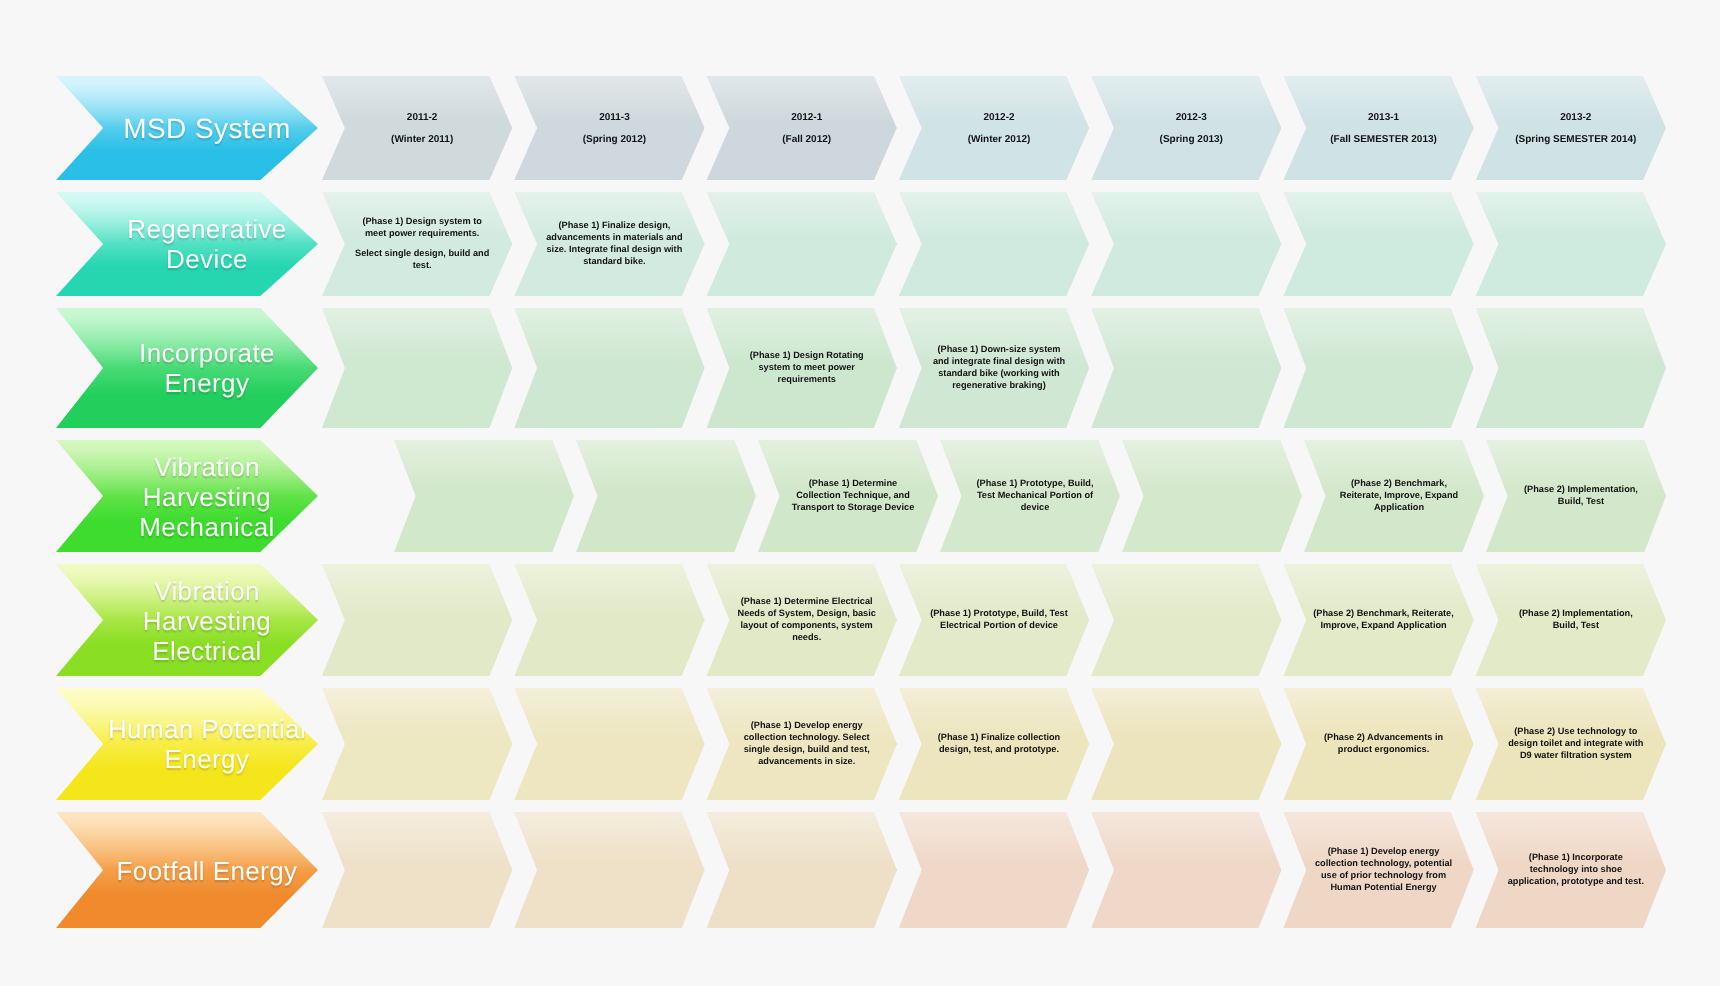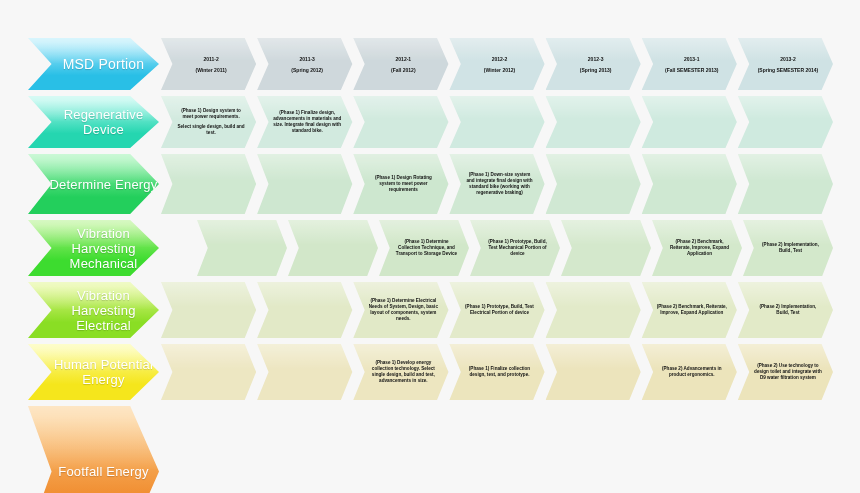--- a/index.html
+++ b/index.html
@@ -34,21 +34,21 @@
     display: flex;
     align-items: stretch;
     margin-bottom: 6px;
   }
   .row.r0 { height: 52px; }
   .row.r1 { height: 52px; }
   .row.r2 { height: 60px; }
   .row.r3 { height: 56px; gap: 36px; }
   .row.r4 { height: 56px; }
   .row.r5 { height: 56px; }
-  .row.r6 { height: 58px; flex-direction: column; }
+  .row.r6 { height: 58px; }
 
   
   .label-cell {
     position: relative;
     width: 131px;
     flex: 0 0 131px;
     margin-right: 2px;
   }
   .label-shape {
     position: absolute;
@@ -133,21 +133,21 @@
 </style>
 </head>
 <body>
 
 <div id="roadmap" style="background: rgb(247, 247, 247);">
   <div class="grid">
       <div class="row r0">
         <div class="label-cell">
           <div class="label-shape" style="background: linear-gradient(rgb(169, 233, 250) 0%, rgb(169, 233, 250) 8%, rgb(41, 191, 230) 72%, rgb(41, 191, 230) 100%);">
             <div class="sheen"></div>
-            <div class="label-text">MSD Portion</div>
+            <div class="label-text">MSD System</div>
           </div>
         </div>
         <div class="cells">
           <div class="cell">
             <div class="cell-shape" style="background: linear-gradient(rgb(204, 214, 218), rgb(204, 214, 218)); opacity: 0.92;">
               <div class="cell-sheen"></div>
             </div>
             <div class="cell-text">
               <p>2011-2</p>
               <p>(Winter 2011)</p>
@@ -263,21 +263,21 @@
               <div class="cell-sheen"></div>
             </div>
             <div class="cell-text"></div>
           </div>
         </div>
       </div>
       <div class="row r2">
         <div class="label-cell">
           <div class="label-shape" style="background: linear-gradient(rgb(141, 240, 165) 0%, rgb(141, 240, 165) 8%, rgb(35, 207, 92) 72%, rgb(35, 207, 92) 100%);">
             <div class="sheen"></div>
-            <div class="label-text">Determine Energy</div>
+            <div class="label-text">Incorporate Energy</div>
           </div>
         </div>
         <div class="cells">
           <div class="cell">
             <div class="cell-shape" style="background: linear-gradient(rgb(203, 230, 205), rgb(203, 230, 205)); opacity: 0.92;">
               <div class="cell-sheen"></div>
             </div>
             <div class="cell-text"></div>
           </div>
           <div class="cell">

